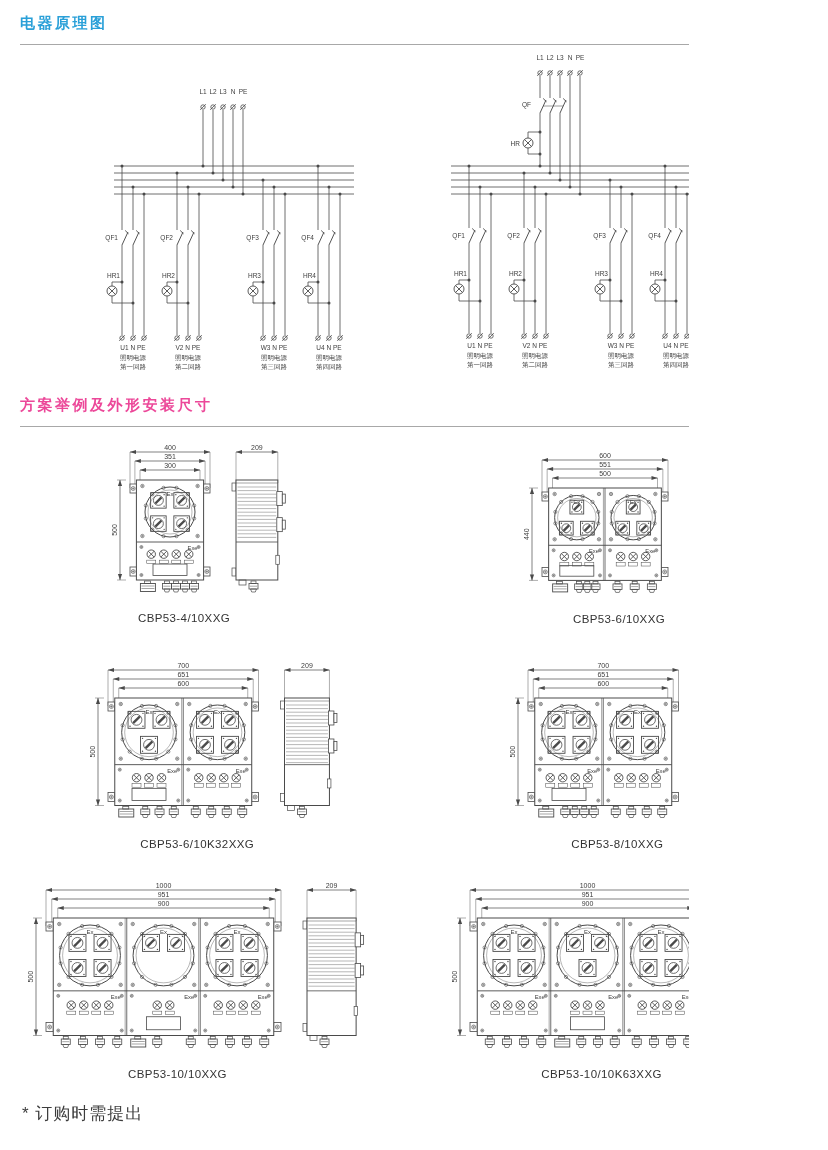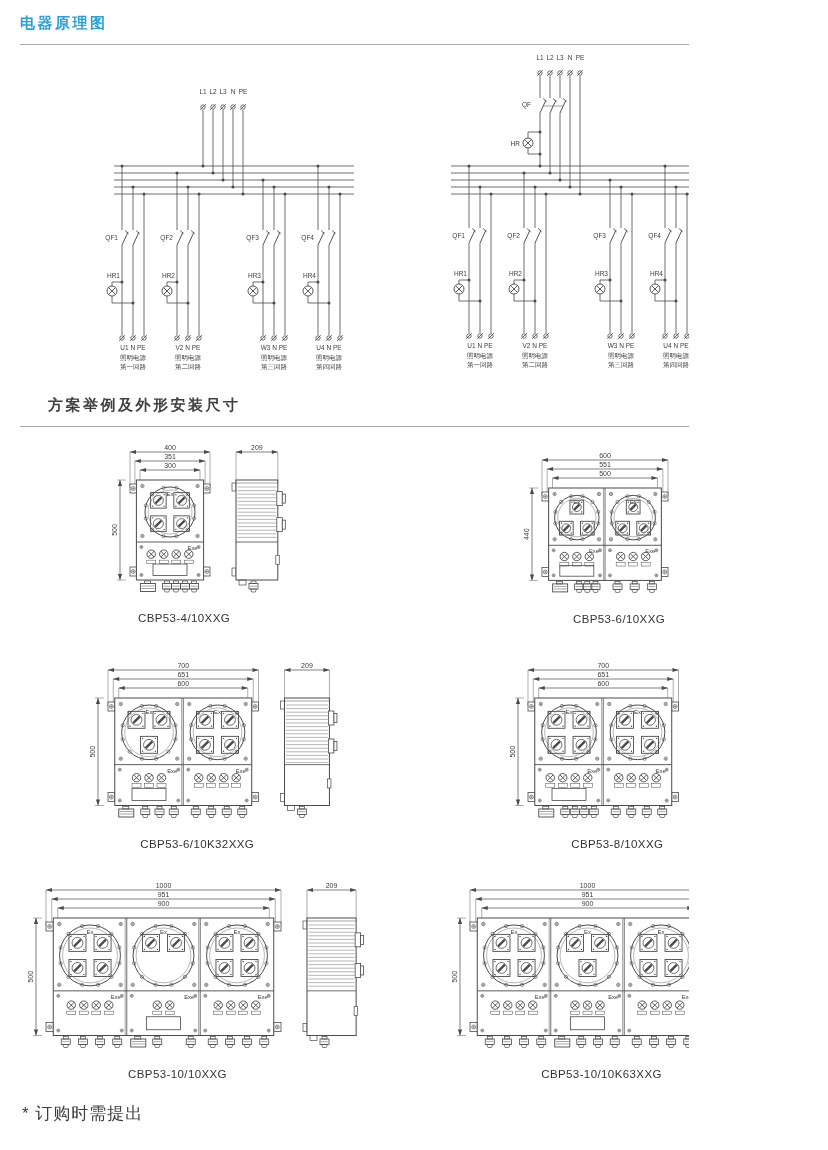--- a/index.html
+++ b/index.html
@@ -356,21 +356,21 @@
         <circle cx="251" cy="290" r="2.2" fill="none" stroke="#4a4a4a" stroke-width="0.8"></circle>
         <line x1="248.2" y1="292.8" x2="253.8" y2="287.2" stroke="#4a4a4a" stroke-width="0.8"></line>
         <circle cx="262" cy="290" r="2.2" fill="none" stroke="#4a4a4a" stroke-width="0.8"></circle>
         <line x1="259.2" y1="292.8" x2="264.8" y2="287.2" stroke="#4a4a4a" stroke-width="0.8"></line>
         <text x="251" y="302" fill="#3d3d3d" font-size="6.5" text-anchor="middle">U4 N PE</text>
         <text x="251" y="312" fill="#3d3d3d" font-size="6.5" text-anchor="middle">照明电源</text>
         <text x="251" y="321" fill="#3d3d3d" font-size="6.5" text-anchor="middle">第四回路</text>
       </svg>
     </div>
 
-  <div class="section-title" style="top: 396px; color: #404040; margin-left: 28px;">方案举例及外形安装尺寸</div>
+  <div class="section-title" style="top: 396px; color: #ec4899;">方案举例及外形安装尺寸</div>
   <div class="rule" style="top:426px"></div>
 
   <div id="drawings">
       <svg width="180" height="186" style="left:112px;top:446px">
         <line x1="18" y1="6" x2="98" y2="6" stroke="#4a4a4a" stroke-width="0.7"></line>
         <path d="M18 6 l6 -2.1 l0 4.2 z" fill="#4a4a4a"></path>
         <path d="M98 6 l-6 -2.1 l0 4.2 z" fill="#4a4a4a"></path>
         <text x="58" y="4" fill="#3d3d3d" font-size="7" text-anchor="middle">400</text>
         <line x1="22.9" y1="15" x2="93.1" y2="15" stroke="#4a4a4a" stroke-width="0.7"></line>
         <path d="M22.9 15 l6 -2.1 l0 4.2 z" fill="#4a4a4a"></path>

